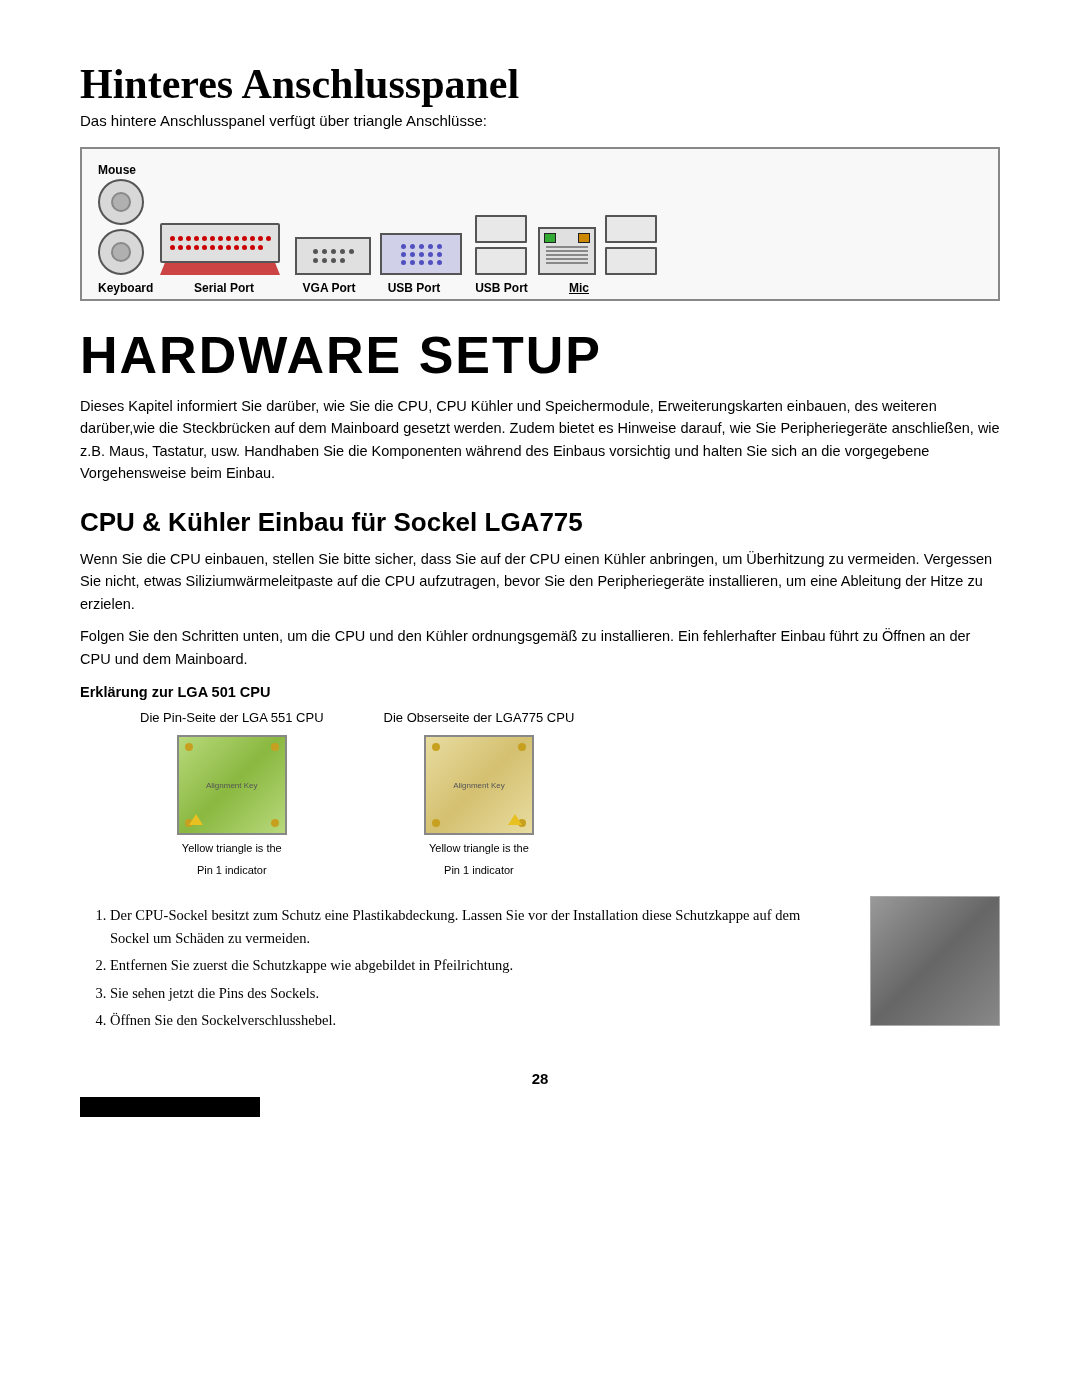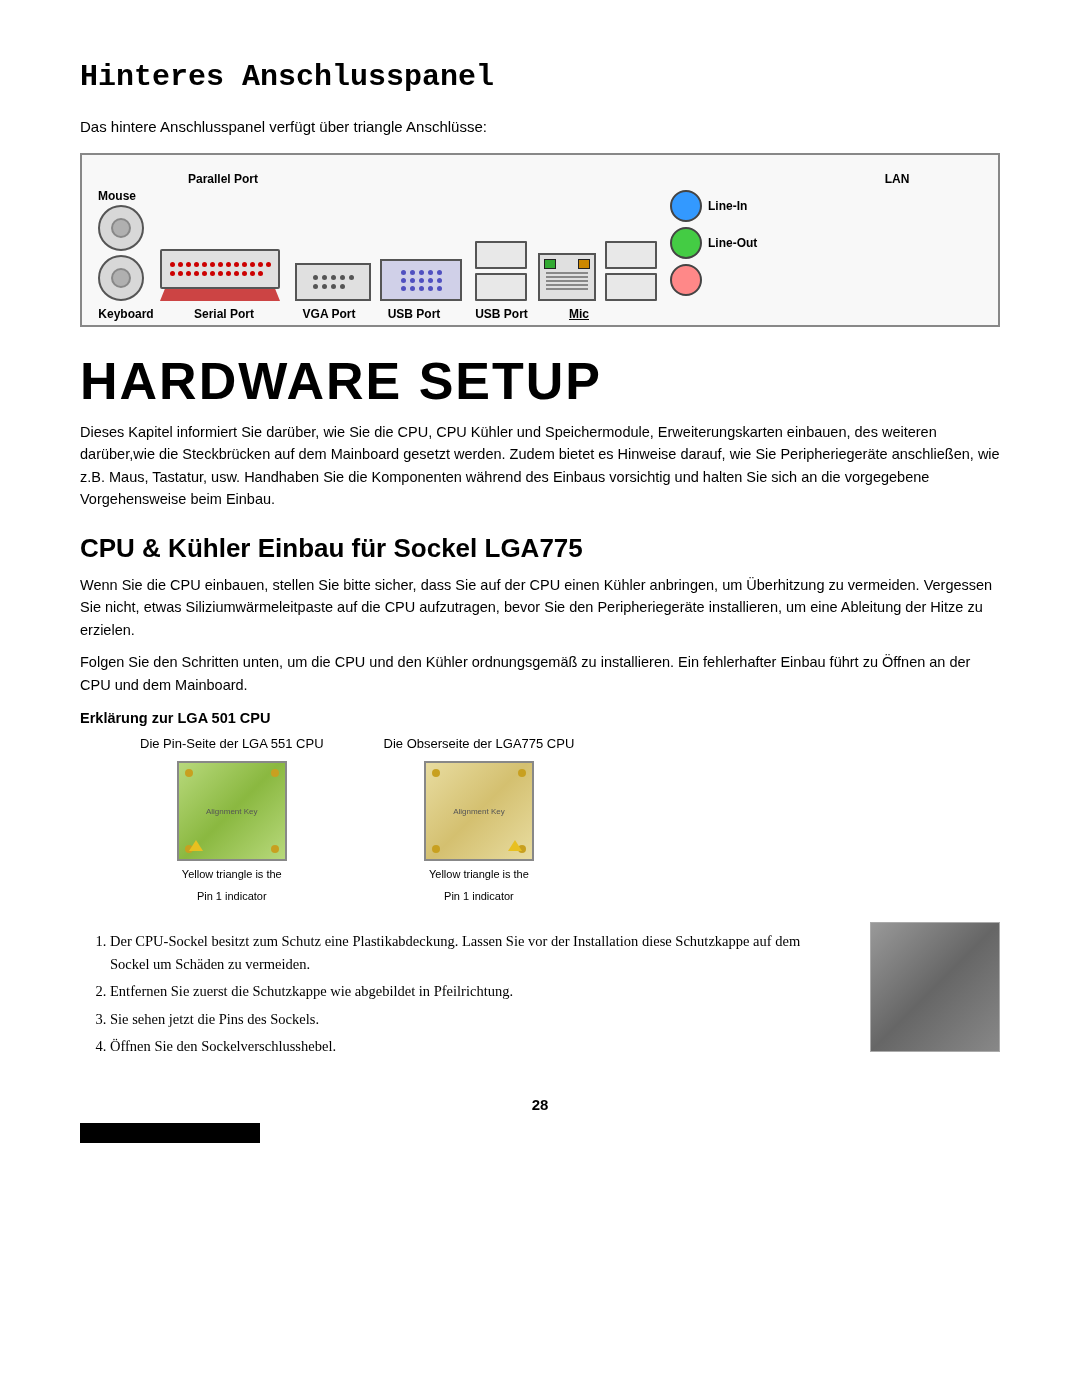--- a/index.html
+++ b/index.html
@@ -6,25 +6,25 @@
     body {
       background: #fff;
       font-family: Arial, sans-serif;
       width: 1080px;
       min-height: 1397px;
       padding: 60px 80px 60px 80px;
       color: #000;
     }
 
     h1.main-title {
-      font-size: 30px;
+      font-size: 42px;
       font-weight: 900;
       color: #000;
-      margin-bottom: 24px;
-      font-family: Liberation Mono, monospace;
+      margin-bottom: 4px;
+      font-family: Liberation Serif, serif;
     }
 
     .subtitle {
       font-size: 15px;
       margin-bottom: 18px;
     }
 
     
     h1.hw-title {
       font-size: 52px;
@@ -426,29 +426,20 @@
     }
   </style>
 </head>
 <body>
 
 <h1 class="main-title">Hinteres Anschlusspanel</h1>
 <p class="subtitle">Das hintere Anschlusspanel verfügt über triangle Anschlüsse:</p>
 
 <div class="diagram-container">
 
-  <div style="display:flex; align-items:flex-end; gap:0; margin-bottom:2px; padding-left:60px;">
-    <div style="width:130px; text-align:center;">
-      <span class="label-above">Parallel Port</span>
-    </div>
-    <div style="flex:1;"></div>
-    <div style="width:70px; text-align:center; margin-right:50px;">
-      <span class="label-above">LAN</span>
-    </div>
-  </div>
 
   <div style="display:flex; align-items:flex-end; gap:0;">
 
     <div class="flex-col-center" style="margin-right:4px;">
       <div class="mouse-label">Mouse</div>
       <div class="ps2-pair">
         <div class="ps2-circle">
           <div class="ps2-inner"></div>
         </div>
         <div class="ps2-circle">
@@ -568,37 +559,24 @@
         </div>
       </div>
       <div class="flex-col-center">
         <div class="usb-pair">
           <div class="usb-unit"></div>
           <div class="usb-unit"></div>
         </div>
       </div>
     </div>
 
-    <div class="right-col" style="margin-left:8px;">
-      <div class="audio-circle-row">
-        <div class="ac-blue"></div>
-        <span class="label-right">Line-In</span>
-      </div>
-      <div class="audio-circle-row">
-        <div class="ac-green"></div>
-        <span class="label-right">Line-Out</span>
-      </div>
-      <div class="audio-circle-row">
-        <div class="ac-pink"></div>
-      </div>
-    </div>
   </div>
 
   <div style="display:flex; align-items:flex-start; padding-top:6px; gap:0; font-size:12px; font-weight:bold;">
-    <div style="width:56px; text-align:center;">
+    <div style="width:56px; ">
       <span>Keyboard</span>
     </div>
     <div style="width:10px;"></div>
     <div style="width:120px; text-align:center;">
       <span>Serial Port</span>
     </div>
     <div style="width:90px; text-align:center;">
       <span>VGA Port</span>
     </div>
     <div style="width:80px; text-align:center;">

